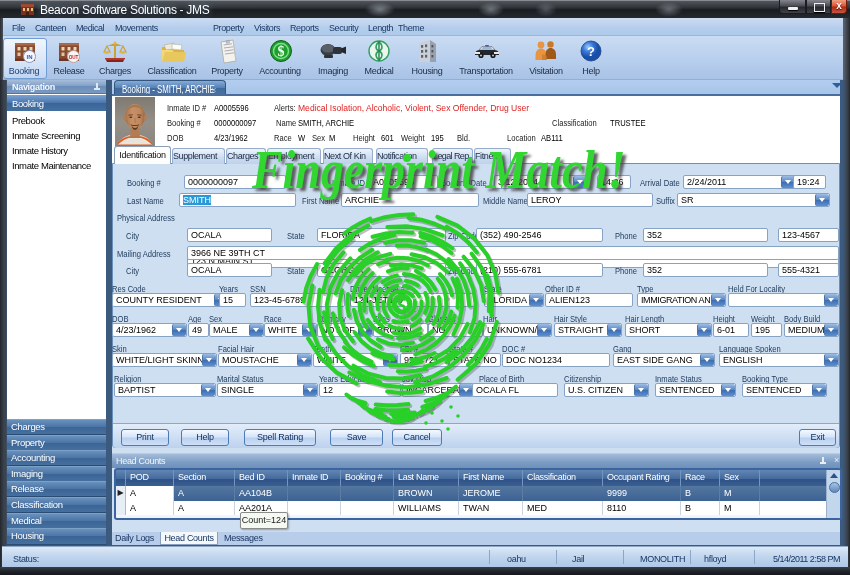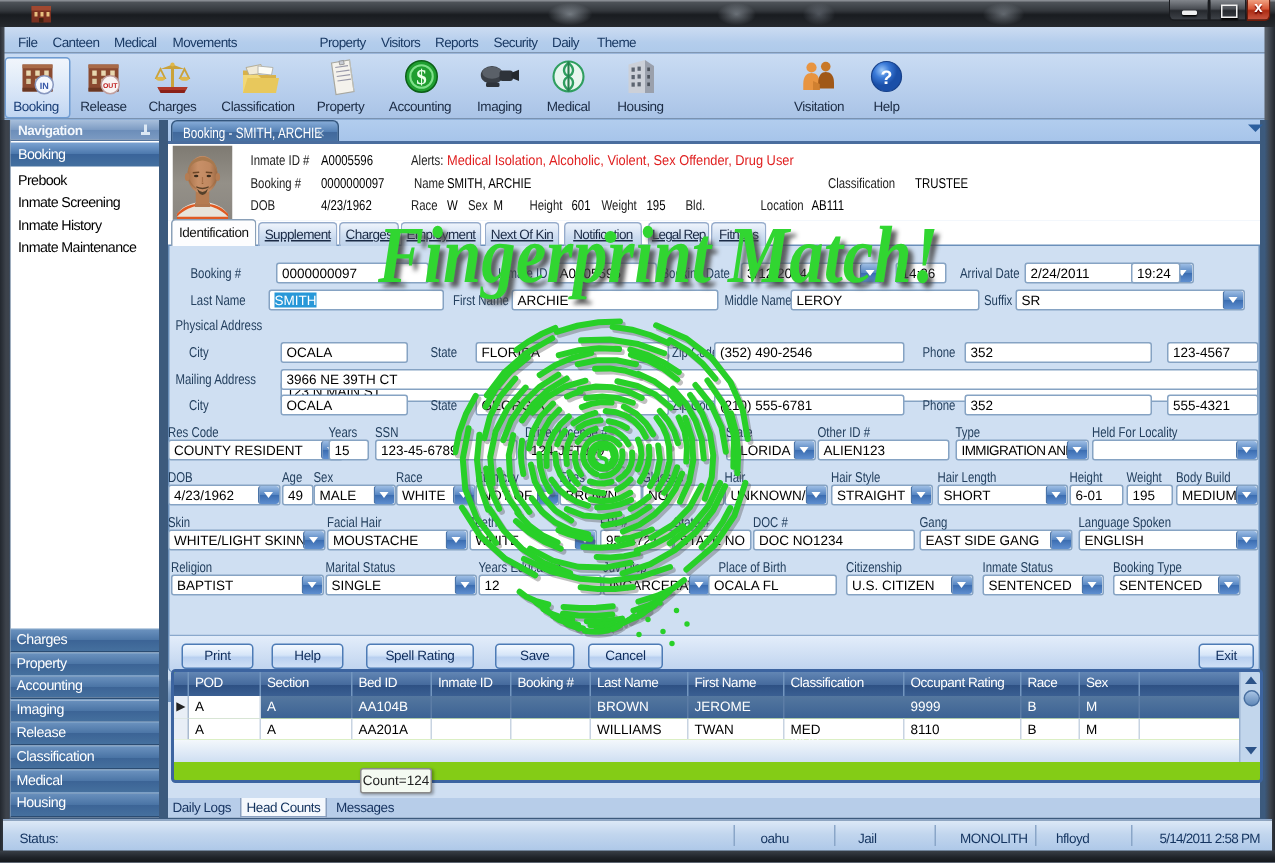--- a/index.html
+++ b/index.html
@@ -11,61 +11,62 @@
 .dd:after{content:"";position:absolute;left:3px;top:4px;border-left:3.5px solid transparent;border-right:3.5px solid transparent;border-top:4px solid #fff;}
 .btn{position:absolute;height:15px;border:1px solid #4d7bb5;border-radius:3px;background:linear-gradient(#f4f9ff,#d6e5f8 45%,#b9d0f0 55%,#cfe0f6);font-size:9px;letter-spacing:-0.2px;color:#0e2c5c;text-align:center;line-height:15px;}
 .mi{position:absolute;top:5px;font-size:9px;letter-spacing:-0.4px;color:#1a3a64;}
 .tblbl{position:absolute;top:28px;width:100%;text-align:center;font-size:9px;letter-spacing:-0.3px;color:#1b2b44;white-space:nowrap;}
 .navitem{position:absolute;left:0;width:100%;font-size:9.5px;letter-spacing:-0.4px;color:#000;padding-left:5px;box-sizing:border-box;line-height:15px;white-space:nowrap;}
 .stackbar{position:absolute;left:0;width:100%;height:16px;background:linear-gradient(#6990bd,#4a74a5 50%,#3c6496 50%,#45709e);border-top:1px solid #7ca0c6;border-bottom:1px solid #2b4c72;box-sizing:border-box;font-size:9.5px;letter-spacing:-0.3px;color:#fff;padding-left:4px;line-height:14px;}
 .gh{position:absolute;top:0;height:100%;box-sizing:border-box;border-right:1px solid #7396bf;color:#fff;font-size:9px;letter-spacing:-0.3px;line-height:15px;padding-left:4px;overflow:hidden;}
 .gc{position:absolute;top:0;height:100%;box-sizing:border-box;border-right:1px solid #c8d4e2;font-size:9px;line-height:14px;padding-left:4px;overflow:hidden;color:#000;}
 .sep{position:absolute;top:3px;height:14px;width:1px;background:#8aa6c8;}
 .stxt{position:absolute;top:7px;font-size:9px;letter-spacing:-0.3px;color:#13335f;white-space:nowrap;}
-.ftab{position:absolute;top:148px;height:16px;background:linear-gradient(#eef4fc,#ccdcf0 60%,#bed2ea);border:1px solid #96accc;border-bottom:none;border-radius:3px 3px 0 0;box-sizing:border-box;font-size:9px;letter-spacing:-0.4px;color:#1a2a45;text-align:center;line-height:15px;z-index:2;overflow:hidden;text-decoration:underline;}
+.ftab{position:absolute;top:148px;height:16px;background:linear-gradient(#eef4fc,#ccdcf0 60%,#bed2ea);border:1px solid #96accc;border-bottom:none;border-radius:3px 3px 0 0;box-sizing:border-box;font-size:9px;letter-spacing:-0.4px;color:#1a2a45;text-align:left;line-height:15px;z-index:2;overflow:hidden;}
 </style>
 </head>
 <body>
 
 <div class="abs" id="titlebar" style="left:0;top:0;width:850px;height:18px;background:linear-gradient(180deg,#555a60 0%,#33373c 40%,#191c20 55%,#26292e 100%);">
   <div class="abs" style="left:0;top:0;width:850px;height:1px;background:#888c92;"></div>
   <div class="abs" style="left:365px;top:2px;width:30px;height:15px;background:radial-gradient(ellipse at center,rgba(200,210,220,0.5),rgba(200,210,220,0) 70%);"></div>
   <div class="abs" style="left:478px;top:2px;width:26px;height:15px;background:radial-gradient(ellipse at center,rgba(200,210,220,0.45),rgba(200,210,220,0) 70%);"></div>
   <div class="abs" style="left:535px;top:2px;width:22px;height:15px;background:radial-gradient(ellipse at center,rgba(190,200,215,0.3),rgba(200,210,220,0) 70%);"></div>
   <div class="abs" style="left:655px;top:2px;width:28px;height:15px;background:radial-gradient(ellipse at center,rgba(200,210,220,0.4),rgba(200,210,220,0) 70%);"></div>
 
   <svg class="abs" style="left:20px;top:2px;" width="15" height="14" viewBox="0 0 15 14">
     <rect x="1" y="2" width="13" height="11" fill="#7a3020"></rect>
     <rect x="1" y="2" width="13" height="3" fill="#a04830"></rect>
     <rect x="3" y="6" width="2" height="3" fill="#e8c080"></rect>
     <rect x="7" y="6" width="2" height="3" fill="#e8c080"></rect>
     <rect x="11" y="6" width="2" height="3" fill="#e8c080"></rect>
     <rect x="6" y="10" width="3" height="3" fill="#40200f"></rect>
   </svg>
+  <div class="abs" style="left:40px;top:2.5px;font-size:12px;letter-spacing:-0.3px;color:#fff;text-shadow:0 0 6px rgba(140,170,200,0.9),0 1px 2px #000;">Beacon Software Solutions - JMS</div>
 
   <div class="abs" style="left:779px;top:0;width:27px;height:14px;background:linear-gradient(#82868c,#4a4e54 45%,#26292e 55%,#3e4248);border:1px solid #1a1c20;border-top:none;border-radius:0 0 0 4px;box-sizing:border-box;">
     <div class="abs" style="left:8px;top:7px;width:10px;height:3px;background:#f0f0f0;border-radius:1px;box-shadow:0 1px 1px #000;"></div>
   </div>
   <div class="abs" style="left:806px;top:0;width:25px;height:14px;background:linear-gradient(#82868c,#4a4e54 45%,#26292e 55%,#3e4248);border:1px solid #1a1c20;border-top:none;box-sizing:border-box;">
     <div class="abs" style="left:7px;top:3px;width:9px;height:7px;border:1.5px solid #f0f0f0;box-shadow:0 1px 1px #000;"></div>
   </div>
   <div class="abs" style="left:831px;top:0;width:16px;height:14px;background:linear-gradient(#f0a080,#d85838 45%,#ac2c14 55%,#c85540);border:1px solid #6d1a09;border-top:none;border-radius:0 0 4px 0;box-sizing:border-box;color:#fff;font-size:10px;font-weight:bold;text-align:center;line-height:12px;text-shadow:0 1px 1px #600;">x</div>
 </div>
 
 <div class="abs" id="menubar" style="left:0;top:18px;width:850px;height:18px;background:linear-gradient(#ccdcf2,#b4cdec 60%,#aecaea);border-bottom:1px solid #9ab6da;box-sizing:border-box;">
   <div class="mi" style="left:12px;">File</div>
   <div class="mi" style="left:35px;">Canteen</div>
   <div class="mi" style="left:76px;">Medical</div>
   <div class="mi" style="left:115px;">Movements</div>
   <div class="mi" style="left:162px;margin-top:12px;">Personnel</div>
   <div class="mi" style="left:213px;">Property</div>
   <div class="mi" style="left:254px;">Visitors</div>
   <div class="mi" style="left:290px;">Reports</div>
   <div class="mi" style="left:329px;">Security</div>
-  <div class="mi" style="left:368px;">Daily</div>
+  <div class="mi" style="left:368px;">Length</div>
   <div class="mi" style="left:398px;">Theme</div>
 </div>
 
 <div class="abs" id="toolbar" style="left:0;top:36px;width:850px;height:44px;z-index:0;background:linear-gradient(#cadcf3,#b3cbeb 70%,#a9c3e6);border-bottom:1px solid #8fb0d8;box-sizing:border-box;">
 
   <div class="abs" style="left:3px;top:2px;width:42px;height:39px;background:linear-gradient(rgba(255,255,255,0.75),rgba(220,235,255,0.45));border:1px solid #6f9cd2;border-radius:3px;"></div>
 
   <div class="abs" style="left:2px;top:2px;width:44px;height:40px;">
     <svg class="abs" style="left:11px;top:2px;" width="24" height="24" viewBox="0 0 24 24">
       <rect x="2" y="3" width="20" height="18" fill="#8a4a30"></rect>
@@ -180,20 +181,35 @@
         <rect x="9" y="10.6" width="2.2" height="2.8" fill="#5c6470"></rect>
       <rect x="5" y="16" width="2.2" height="2.8" fill="#5c6470"></rect>
         <rect x="9" y="15.8" width="2.2" height="2.8" fill="#5c6470"></rect>
       <rect x="15.5" y="6" width="1.8" height="2.4" fill="#4c525c"></rect>
         <rect x="15.5" y="11" width="1.8" height="2.4" fill="#4c525c"></rect>
         <rect x="15.5" y="16" width="1.8" height="2.4" fill="#4c525c"></rect>
     </svg>
     <div class="tblbl">Housing</div>
   </div>
 
+  <div class="abs" style="left:450px;top:2px;width:72px;height:40px;">
+    <svg class="abs" style="left:23px;top:6px;" width="28" height="15" viewBox="0 0 28 15">
+      <path d="M6 6 L9 2.5 L19 2.5 L22 6 Z" fill="#e8e8e8" stroke="#555" stroke-width="0.6"></path>
+      <path d="M2 10 C2 7.5 4 6 7 6 L21 6 C24 6 26 7.5 26 10 L26 11 L2 11 Z" fill="#23262c"></path>
+      <path d="M10 2.8 L18 2.8 L19.5 5.5 L8.5 5.5 Z" fill="#9cb8d0"></path>
+      <rect x="12" y="1" width="4" height="1.6" rx="0.8" fill="#3858c8"></rect>
+      <circle cx="8" cy="11.4" r="2.6" fill="#16181c"></circle>
+        <circle cx="8" cy="11.4" r="1" fill="#c8c8c8"></circle>
+      <circle cx="20" cy="11.4" r="2.6" fill="#16181c"></circle>
+        <circle cx="20" cy="11.4" r="1" fill="#c8c8c8"></circle>
+      <rect x="2" y="8" width="5" height="2" fill="#e8e8e8"></rect>
+        <rect x="21" y="8" width="5" height="2" fill="#e8e8e8"></rect>
+    </svg>
+    <div class="tblbl">Transportation</div>
+  </div>
 
   <div class="abs" style="left:524px;top:2px;width:44px;height:40px;">
     <svg class="abs" style="left:10px;top:2px;" width="24" height="23" viewBox="0 0 24 23">
       <circle cx="7" cy="5" r="3.4" fill="#e89440"></circle>
       <path d="M1.5 16 C1.5 10.5 4 8.6 7 8.6 C10 8.6 12.5 10.5 12.5 16 L12.5 20 L1.5 20 Z" fill="#e89440"></path>
       <circle cx="16.5" cy="4.4" r="3.2" fill="#c87828"></circle>
       <path d="M11.5 15 C11.5 10 13.8 8 16.5 8 C19.5 8 22 10 22 15 L22 19 L11.5 19 Z" fill="#a05818"></path>
       <path d="M12.5 16 L12.5 20 L8 20 L8 14 Z" fill="#d08030"></path>
     </svg>
     <div class="tblbl">Visitation</div>
@@ -349,21 +365,21 @@
 
   <div class="lbl" style="left:127px;top:178px;">Booking #</div>
   <div class="fld" style="left:184px;top:175px;width:97px;">0000000097</div>
   <div class="lbl" style="left:332px;top:178px;">Inmate ID #</div>
   <div class="fld" style="left:369px;top:175px;width:64px;">A0005596</div>
   <div class="lbl" style="left:441px;top:178px;">Booking Date</div>
   <div class="fld" style="left:494px;top:175px;width:89px;">3/12/2004<i class="dd"></i></div>
   <div class="fld" style="left:597px;top:175px;width:29px;">14:26</div>
   <div class="lbl" style="left:640px;top:178px;">Arrival Date</div>
   <div class="fld" style="left:683px;top:175px;width:108px;">2/24/2011<i class="dd"></i></div>
-  <div class="fld" style="left:754px;top:175px;width:28px;">19:24</div>
+  <div class="fld" style="left:793px;top:175px;width:28px;">19:24</div>
 
   <div class="lbl" style="left:127px;top:196px;">Last Name</div>
   <div class="fld" style="left:179px;top:193px;width:112px;"><span style="background:#2898d8;color:#fff;">SMITH</span></div>
   <div class="lbl" style="left:302px;top:196px;">First Name</div>
   <div class="fld" style="left:341px;top:193px;width:133px;">ARCHIE</div>
   <div class="lbl" style="left:483px;top:196px;">Middle Name</div>
   <div class="fld" style="left:527px;top:193px;width:121px;">LEROY</div>
   <div class="lbl" style="left:656px;top:196px;">Suffix</div>
   <div class="fld" style="left:677px;top:193px;width:148px;">SR<i class="dd"></i></div>
 
@@ -480,21 +496,21 @@
 <div class="btn" style="left:330px;top:429px;width:51px;">Save</div>
 <div class="btn" style="left:392px;top:429px;width:48px;">Cancel</div>
 <div class="btn" style="left:799px;top:429px;width:35px;">Exit</div>
 
 <div class="abs" style="left:112px;top:453px;width:728px;height:15px;background:linear-gradient(#a3bcda,#7b9cc2 60%,#6e91ba);border-top:1px solid #b8cce4;box-sizing:border-box;">
   <div class="abs" style="left:4px;top:2px;font-size:9px;letter-spacing:-0.3px;color:#f2f6fb;">Head Counts</div>
   <div class="abs" style="left:710px;top:3px;width:2px;height:6px;background:#e8eef6;"></div>
   <div class="abs" style="left:708px;top:8px;width:6px;height:2px;background:#e8eef6;"></div>
   <div class="abs" style="left:722px;top:1px;font-size:9px;color:#e8eef6;">×</div>
 </div>
-<div class="abs" id="grid" style="left:114px;top:446px;width:728px;height:76px;background:#84cc16;border:2px solid #3c64a0;border-radius:3px;box-sizing:border-box;overflow:hidden;">
+<div class="abs" id="grid" style="left:114px;top:468px;width:728px;height:52px;background:#8b5cf6;border:2px solid #3c64a0;border-radius:3px;box-sizing:border-box;overflow:hidden;">
 
   <div class="abs" style="left:0;top:0;width:724px;height:16px;background:linear-gradient(#6286b4,#44699c 55%,#2e5184 55%,#3a5f92);">
     <div class="gh" style="left:0px;width:10px;"></div>
     <div class="gh" style="left:10px;width:48px;">POD</div>
     <div class="gh" style="left:58px;width:61px;">Section</div>
     <div class="gh" style="left:119px;width:53px;">Bed ID</div>
     <div class="gh" style="left:172px;width:53px;">Inmate ID</div>
     <div class="gh" style="left:225px;width:53px;">Booking #</div>
     <div class="gh" style="left:278px;width:65px;">Last Name</div>
     <div class="gh" style="left:343px;width:64px;">First Name</div>

